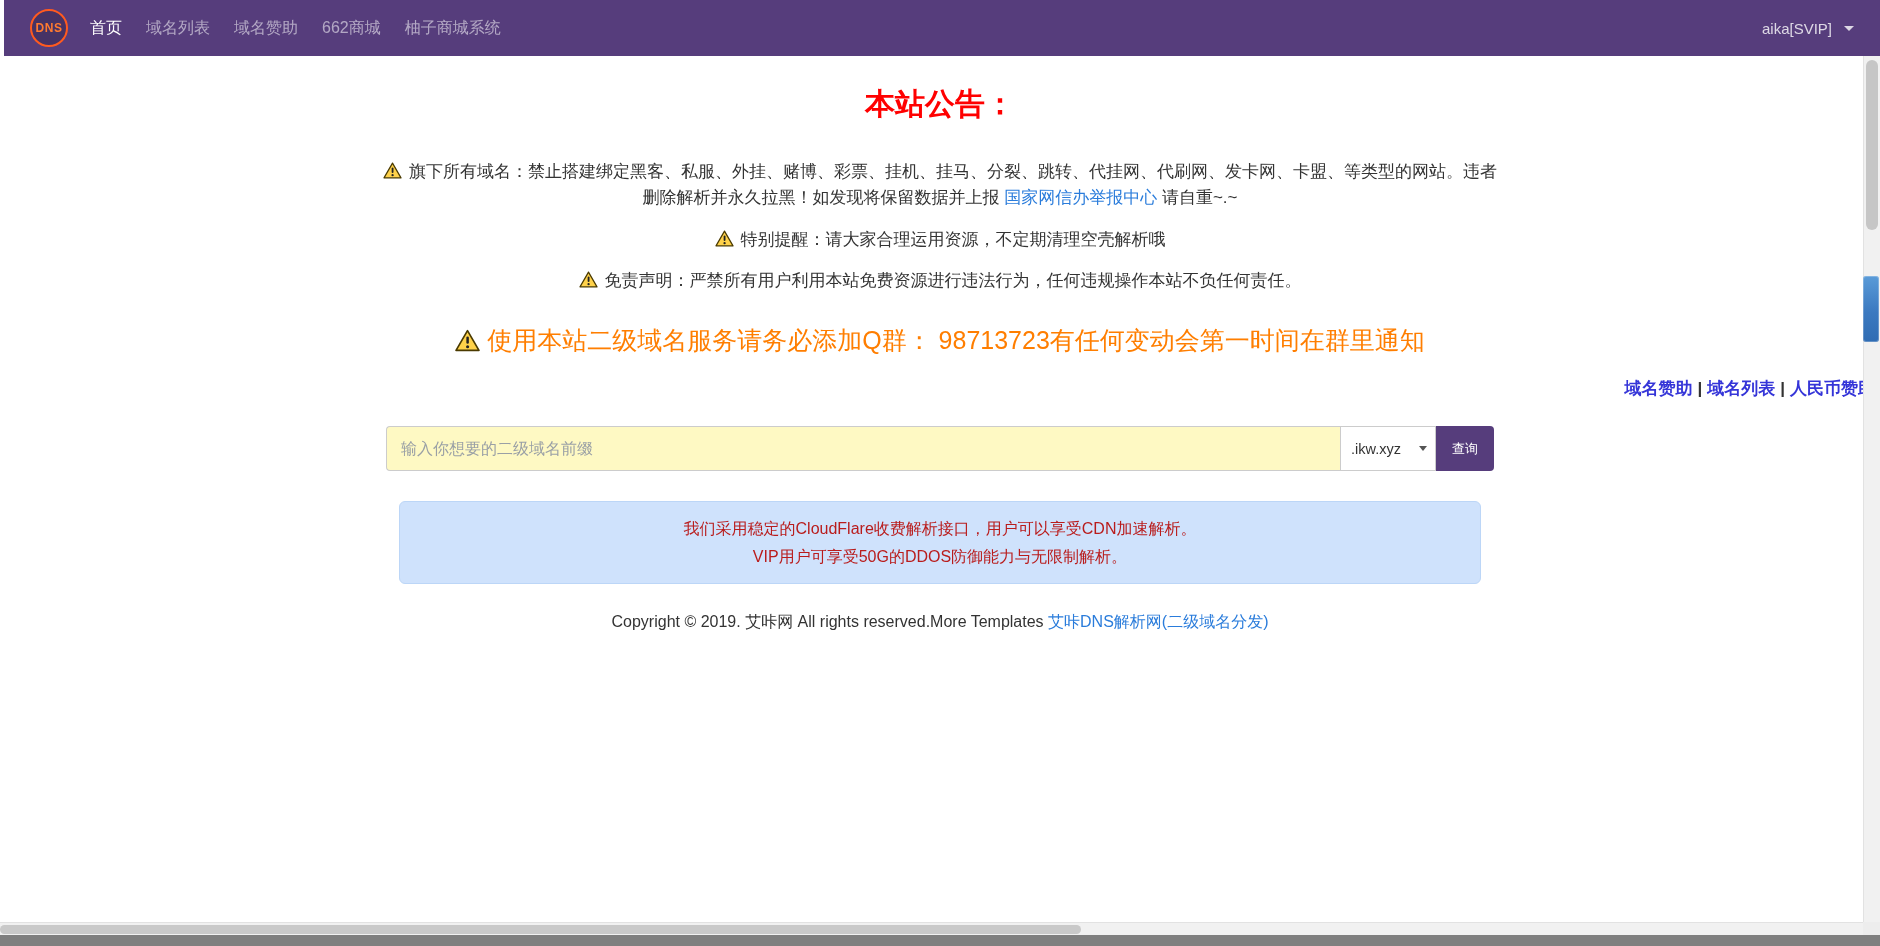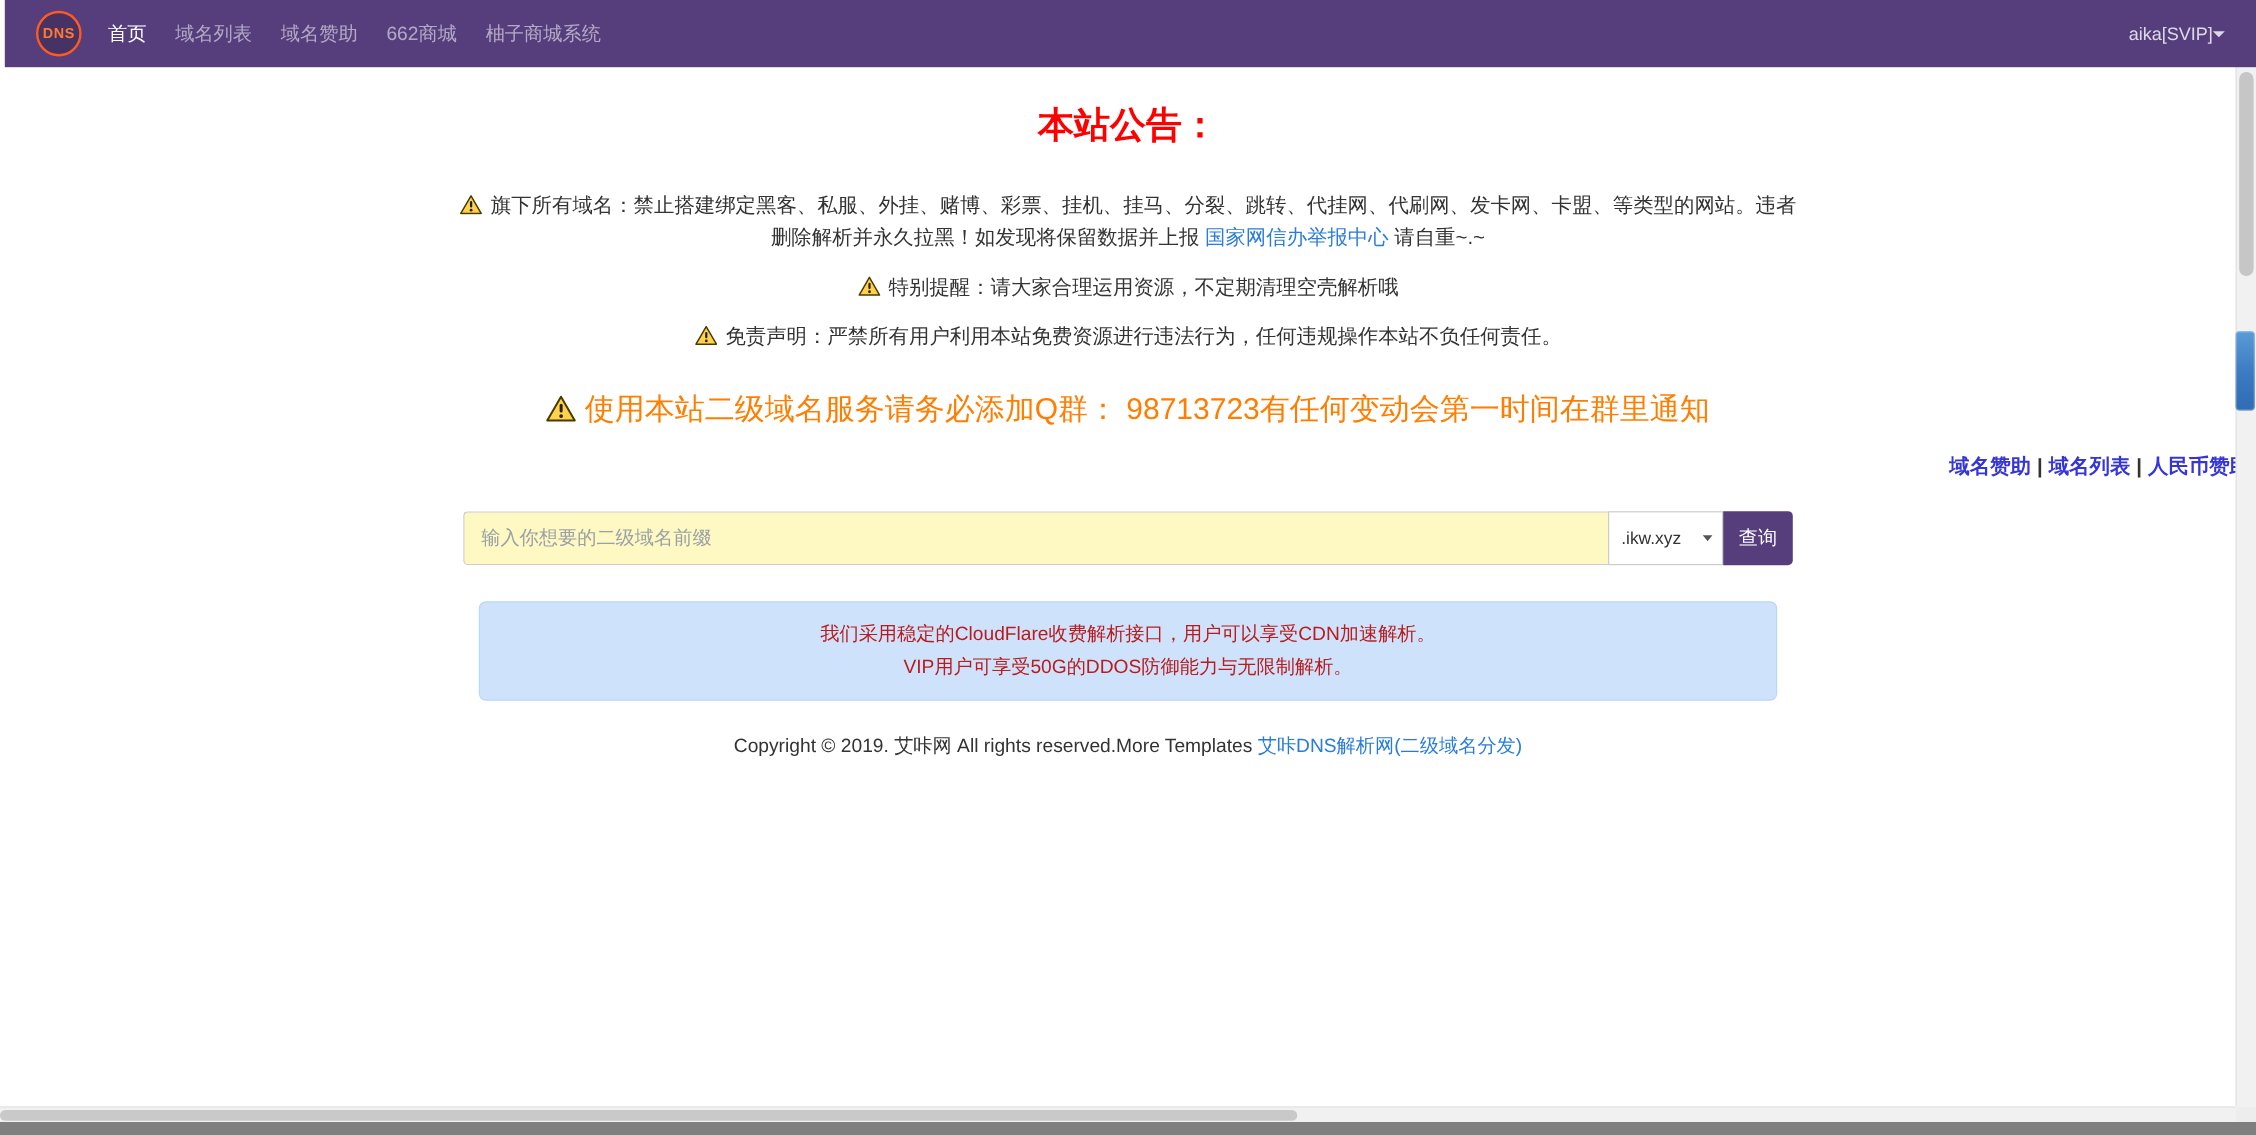--- a/index.html
+++ b/index.html
@@ -9,21 +9,21 @@
   
   .navbar { position:absolute; top:0; left:4px; right:0; height:56px; background:#563d7c;
             display:flex; align-items:center; padding:0 26px; z-index:10; }
   .logo-circle { width:38px; height:38px; border-radius:50%; border:2px solid #ff5a1f;
                  background:rgba(0,0,0,.18); color:#ff7a30; font-weight:800; font-size:12px;
                  letter-spacing:.5px; display:flex; align-items:center; justify-content:center; }
   .nav-links { display:flex; align-items:center; gap:24px; margin-left:22px; }
   .nav-item { color:rgba(255,255,255,.55); font-size:16px; cursor:pointer; white-space:nowrap; }
   .nav-item.active { color:#ffffff; }
   .nav-user { margin-left:auto; color:rgba(255,255,255,.8); font-size:15px; display:flex;
-              align-items:center; gap:0; cursor:pointer; }
+              align-items:center; gap:12px; cursor:pointer; }
   .caret-down { width:0; height:0; border-left:5px solid transparent; border-right:5px solid transparent;
                 border-top:5px solid rgba(255,255,255,.8); }
 
   
   .main { padding-top:84px; }
   .notice-title { text-align:center; color:#ff0000; font-size:30px; font-weight:600; margin-bottom:34px; }
   .notice { text-align:center; font-size:17px; color:#333; line-height:1.55; margin:0 auto 15px;
             max-width:1120px; }
   .inline-link { color:#2a7cdb; text-decoration:none; cursor:pointer; }
   .qq-line { text-align:center; color:#ff7e00; font-size:25px; margin:30px auto 20px; }
@@ -36,21 +36,21 @@
   .search-row { width:1108px; margin:0 auto; display:flex; height:45px; }
   .search-input { flex:1; border:1px solid #ccc; border-right:none; border-radius:4px 0 0 4px;
                   padding:0 14px; font-size:16px; color:#555; outline:none; background:#fef9c3; }
   .search-input::placeholder { color:#9aa0a6; }
   .domain-select { width:96px; border:1px solid #ccc; background:#fff; display:flex; align-items:center;
                    justify-content:space-between; padding:0 8px 0 10px; font-size:14.5px; color:#333;
                    cursor:pointer; }
   .select-caret { width:0; height:0; border-left:4px solid transparent; border-right:4px solid transparent;
                   border-top:5px solid #555; }
   .search-btn { width:58px; background:#563d7c; color:#fff; border:none; border-radius:0 4px 4px 0;
-                font-size:16px; cursor:pointer; }
+                font-size:13px; cursor:pointer; }
 
   
   .info-box { width:1082px; margin:30px auto 0; background:#cfe2fc; border:1px solid #bcd6f7;
               border-radius:6px; padding:13px 10px; text-align:center; color:#b91c1c;
               font-size:16px; line-height:1.7; }
 
   
   .footer { text-align:center; font-size:16px; color:#333; margin-top:28px; }
   .footer a { color:#2a7cdb; text-decoration:none; cursor:pointer; }
 

